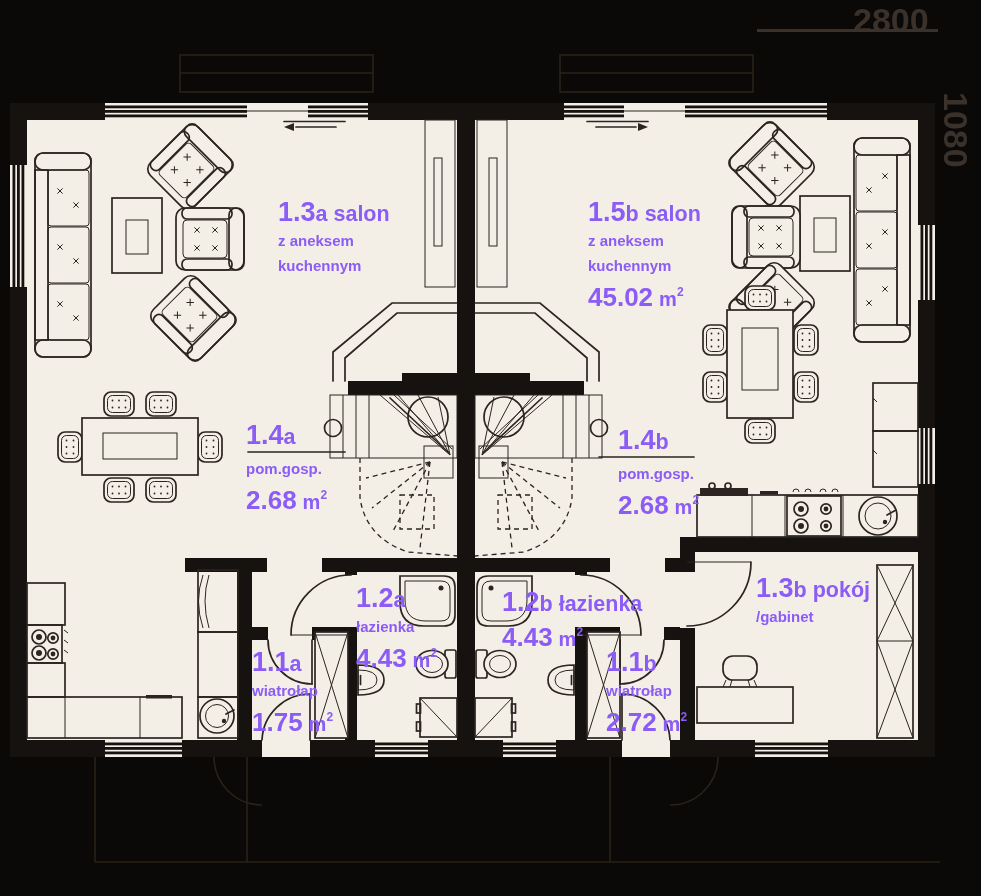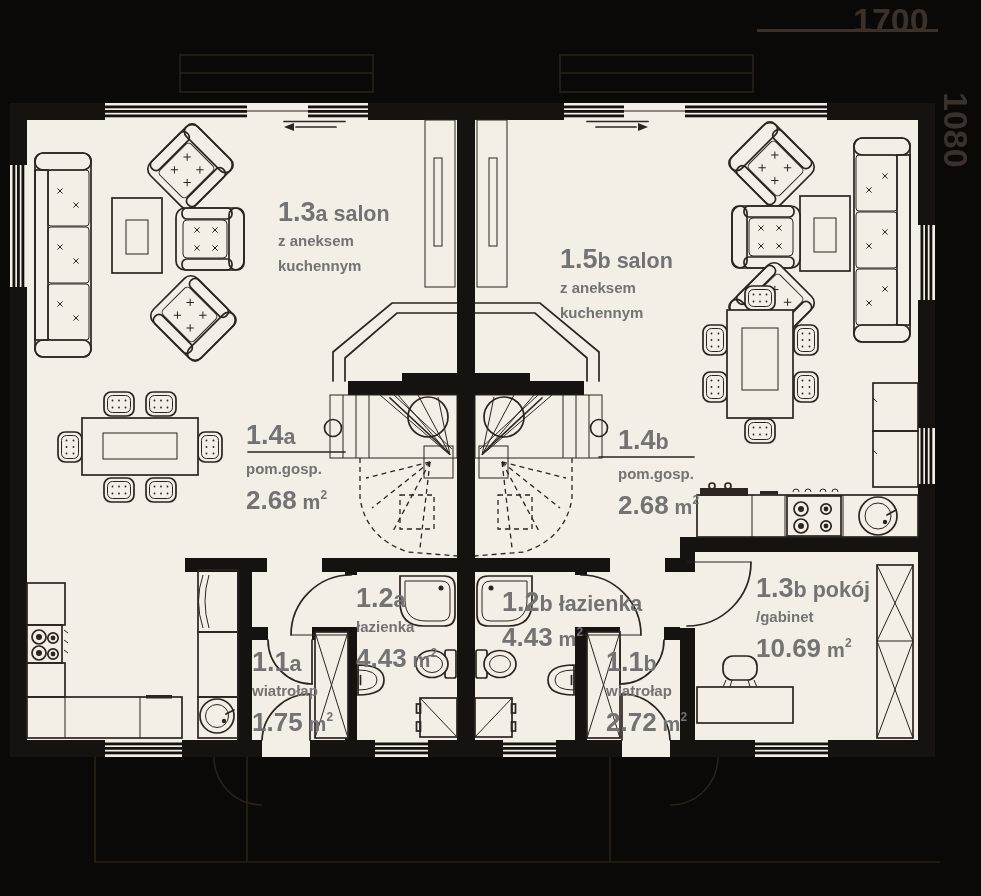--- a/index.html
+++ b/index.html
@@ -10,21 +10,21 @@
   .s{stroke:#2b2420;stroke-width:1.7;fill:none;stroke-linecap:round;}
   .sf{stroke:#2b2420;stroke-width:1.7;fill:#f3eee6;}
   .t{stroke:#2b2420;stroke-width:1;fill:none;}
   .d{stroke:#2b2420;stroke-width:1.3;fill:none;stroke-dasharray:5 4;}
   .dk{fill:#2b2420;stroke:none;}
   .faint{stroke:#2a2219;stroke-width:1.6;fill:none;}
   .wall{fill:#16120f;stroke:none;}
   .floor{fill:#f3eee6;stroke:none;}
   .stripe{fill:#16120f;stroke:none;}
   
-  .rl{position:absolute;color:#737373;font-weight:bold;line-height:25px;white-space:nowrap;z-index:5;}
+  .rl{position:absolute;color:#8b5cf6;font-weight:bold;line-height:25px;white-space:nowrap;z-index:5;}
   .rl .num{font-size:27px;}
   .rl .suf{font-size:21.5px;}
   .rl .ln{font-size:15px;}
   .rl .area{font-size:26px;margin-top:2px;}
   .rl .unit{font-size:20px;margin-left:6px;}
   .rl sup{font-size:12px;}
   .dim{position:absolute;color:#3a322a;font-weight:bold;font-size:34px;z-index:4;}
   #dim-w-line{position:absolute;left:757px;top:29px;width:181px;height:3px;background:#3a322a;z-index:4;}
   #dim-h{left:975px;top:92px;transform:rotate(90deg);transform-origin:top left;}
 </style>
@@ -432,34 +432,35 @@
         <path class="s" d="M641,635 A60,60 0 0 0 581,575"></path>
     <line class="t" x1="687" y1="562" x2="751" y2="562"></line>
         <path class="s" d="M751,562 A64,64 0 0 1 687,626"></path>
     <line class="s" x1="310" y1="740" x2="310" y2="694"></line>
         <path class="s" d="M310,694 A48,48 0 0 0 262,740"></path>
     <line class="s" x1="622" y1="740" x2="622" y2="694"></line>
         <path class="s" d="M622,694 A48,48 0 0 1 670,740"></path>
   </g>
 </svg>
 
-  <div class="dim" id="dim-w" style="left:853px;top:1px;">1700</div>
+  <div class="dim" id="dim-w" style="left:853px;top:1px;">2800</div>
   <div id="dim-w-line"></div>
   <div class="dim" id="dim-h">1080</div>
 
   <div class="rl" style="left:278px;top:200px;">
     <div><span class="num">1.3</span><span class="suf">a salon</span></div>
     <div class="ln">z aneksem</div>
     <div class="ln">kuchennym</div>
   </div>
 
-  <div class="rl" style="left:560px;top:200px;margin-top:47px;">
+  <div class="rl" style="left:588px;top:200px;">
     <div><span class="num">1.5</span><span class="suf">b salon</span></div>
     <div class="ln">z aneksem</div>
     <div class="ln">kuchennym</div>
+    <div class="area"><span>45.02</span><span class="unit">m</span><sup>2</sup></div>
   </div>
 
   <div class="rl" style="left:246px;top:423px;">
     <div><span class="num">1.4</span><span class="suf">a</span></div>
     <div class="ln" style="margin-top:5px;">pom.gosp.</div>
     <div class="area"><span>2.68</span><span class="unit">m</span><sup>2</sup></div>
   </div>
 
   <div class="rl" style="left:608px;top:428px;margin-left:10px;">
     <div><span class="num">1.4</span><span class="suf">b</span></div>
@@ -486,16 +487,15 @@
 
   <div class="rl" style="left:606px;top:650px;">
     <div><span class="num">1.1</span><span class="suf">b</span></div>
     <div class="ln">wiatrołap</div>
     <div class="area"><span>2.72</span><span class="unit">m</span><sup>2</sup></div>
   </div>
 
   <div class="rl" style="left:756px;top:576px;">
     <div><span class="num">1.3</span><span class="suf">b pokój</span></div>
     <div class="ln">/gabinet</div>
-    <div class="area"><span>10.69</span><span class="unit">m</span><sup>2</sup></div>
   </div>
 
 </div>
 
 </body></html>

